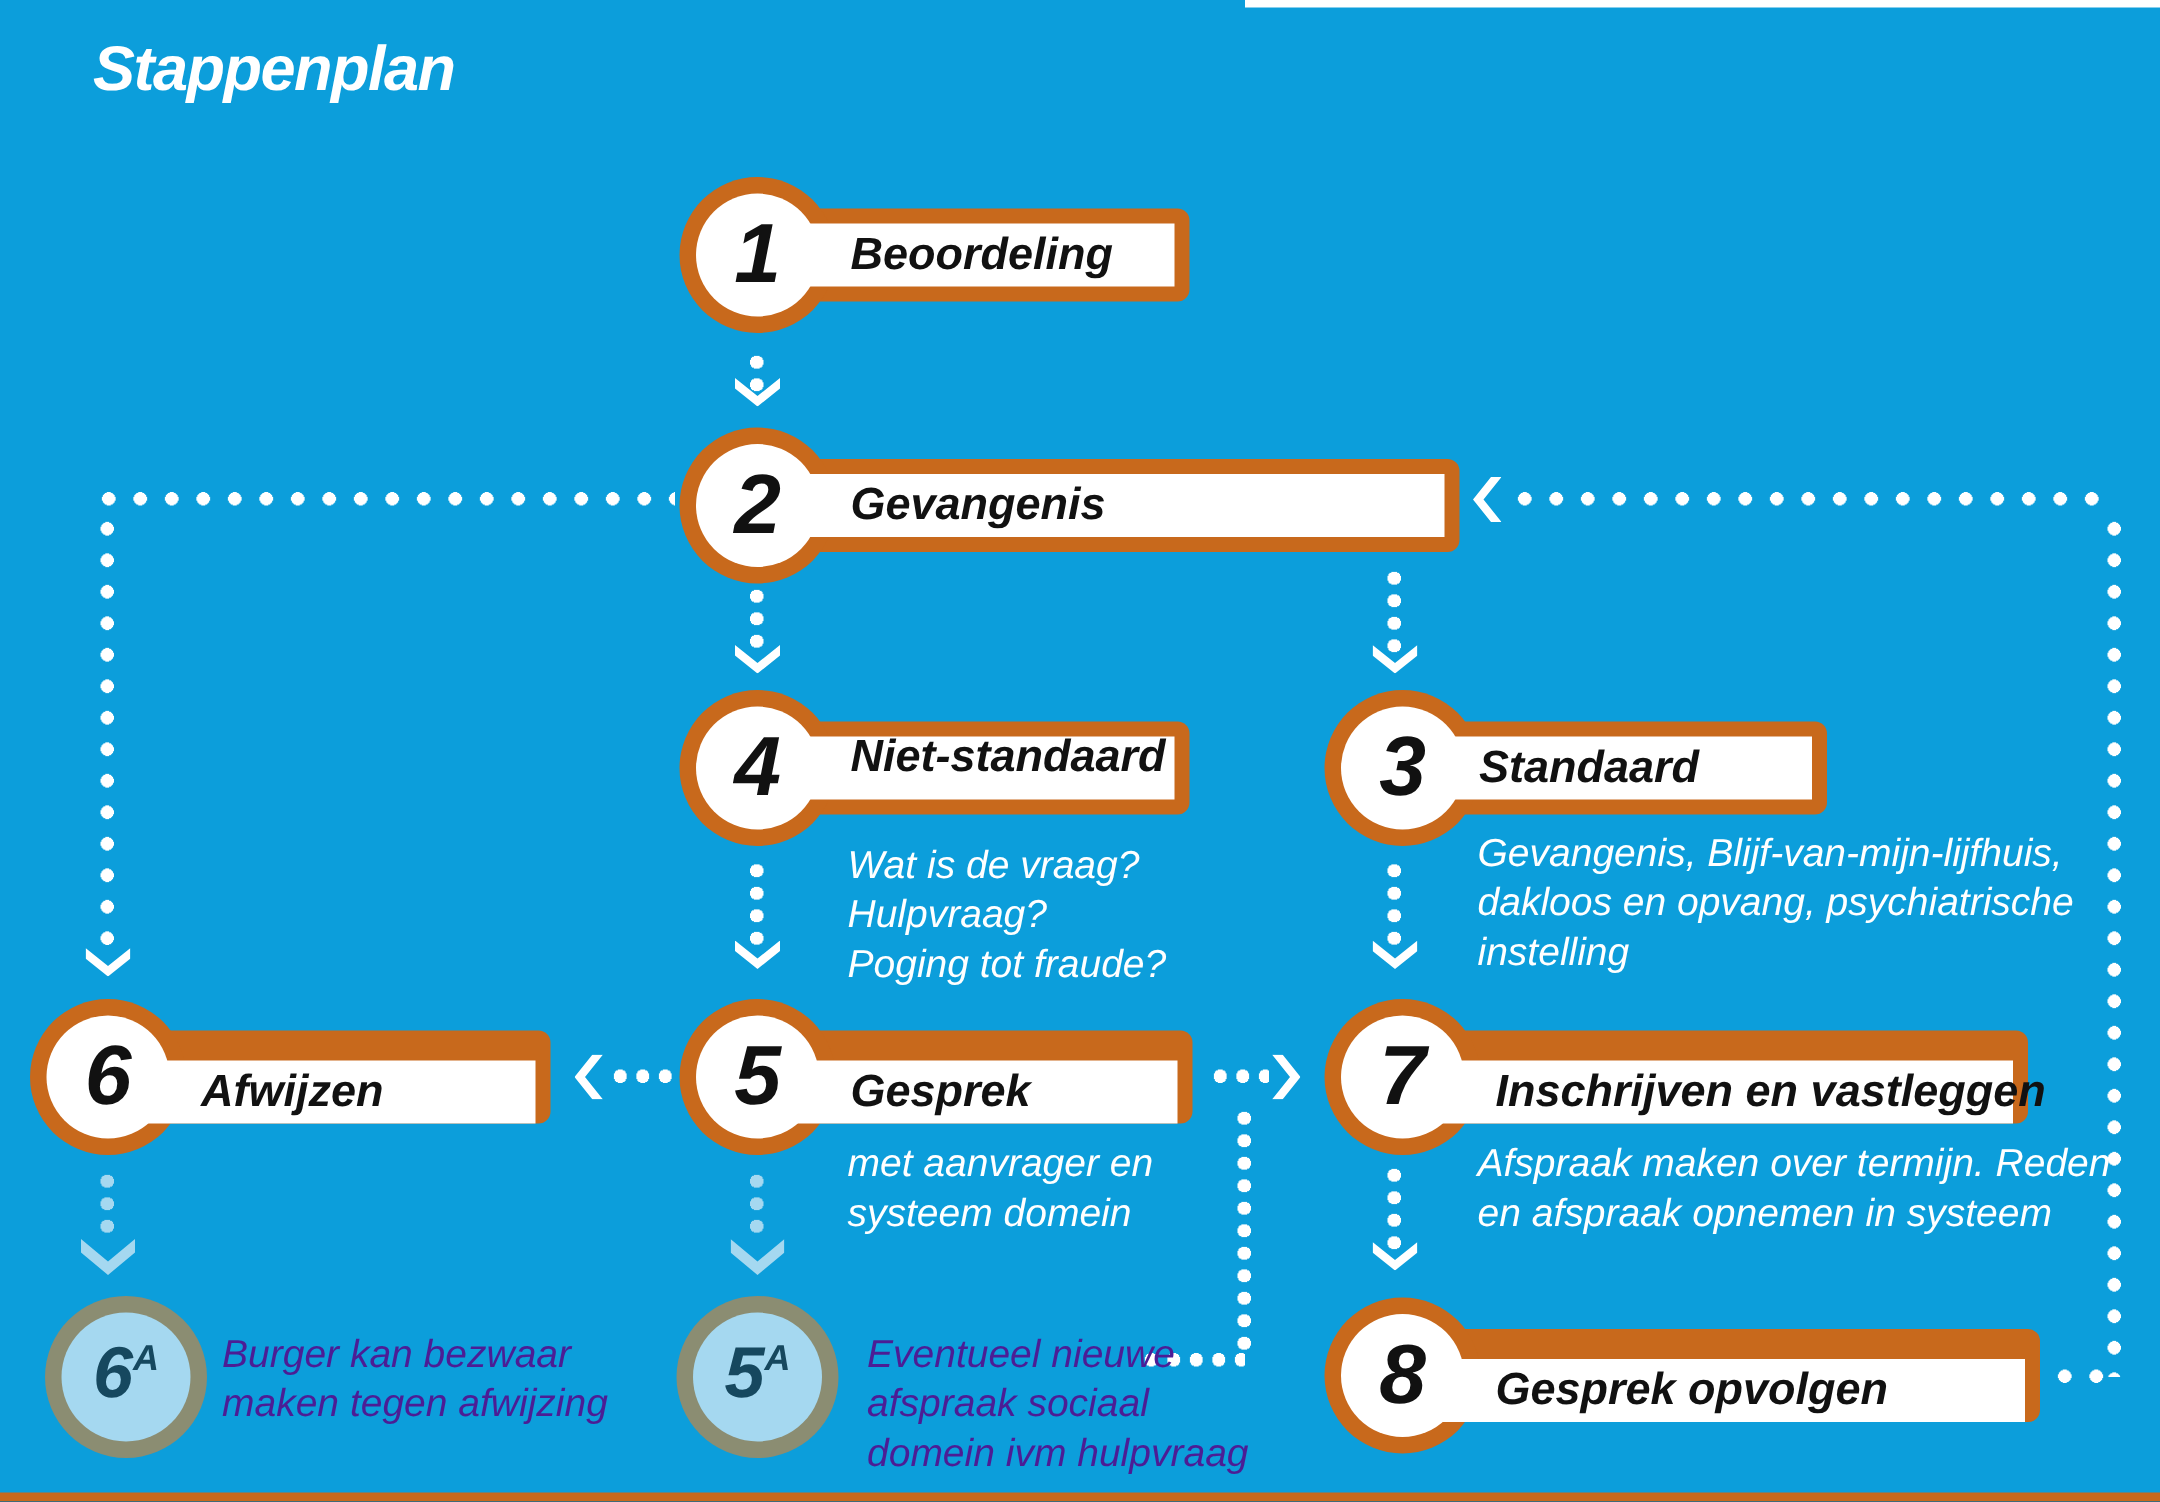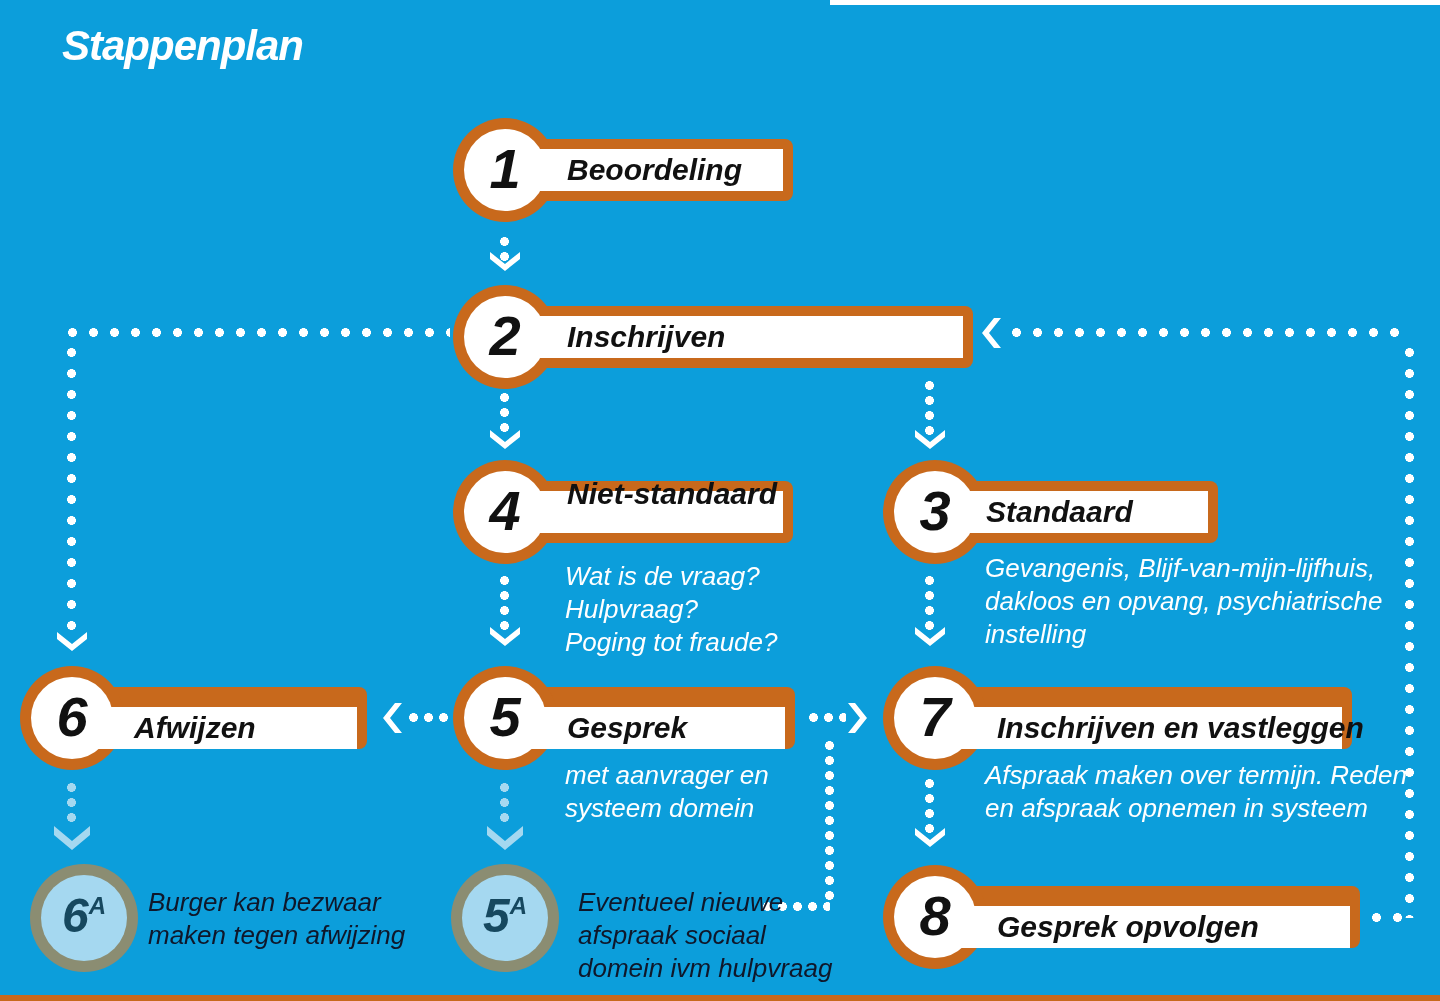--- a/index.html
+++ b/index.html
@@ -13,21 +13,21 @@
   
   .po{position:absolute;height:62px;background:#c8691c;border-radius:8px;}   
   .co{position:absolute;width:104px;height:104px;border-radius:50%;background:#c8691c;} 
   .ci{position:absolute;width:82px;height:82px;border-radius:50%;background:#fff;}      
   .pw{position:absolute;height:42px;background:#fff;}                                   
   .num{position:absolute;width:82px;height:82px;display:flex;align-items:center;justify-content:center;
        font-style:italic;font-weight:700;font-size:56px;color:#111;padding-bottom:4px;box-sizing:border-box;}
   .lbl{position:absolute;height:42px;display:flex;align-items:center;white-space:nowrap;
        font-style:italic;font-weight:700;font-size:30px;color:#111;}
   .sub{position:absolute;white-space:pre-line;font-style:italic;font-size:26px;line-height:33px;color:#fff;}
-  .cap{position:absolute;white-space:pre-line;font-style:italic;font-size:26px;line-height:33px;color:#0f172a;}
+  .cap{position:absolute;white-space:pre-line;font-style:italic;font-size:26px;line-height:33px;color:#4c1d95;}
 
   
   .ga{position:absolute;width:108px;height:108px;border-radius:50%;background:#8b8d72;}
   .ba{position:absolute;width:86px;height:86px;border-radius:50%;background:#a5d8f0;}
   .na{position:absolute;width:86px;height:86px;display:flex;align-items:center;justify-content:center;
       font-style:italic;font-weight:700;font-size:48px;color:#16485f;padding-bottom:6px;box-sizing:border-box;}
   .na sup{font-size:24px;line-height:1;margin-top:-18px;}
 
   
   .dv,.dh,.dv21,.dh21{position:absolute;}
@@ -121,30 +121,30 @@
     <div class="num" style="left:464px;top:129px">1</div>
     <div class="lbl" style="left:567px;top:149px">Beoordeling</div>
   </div>
 
   <div>
     <div class="po" style="left:505px;top:306px;width:468px"></div>
     <div class="co" style="left:453px;top:285px"></div>
     <div class="ci" style="left:464px;top:296px"></div>
     <div class="pw" style="left:523px;top:316px;width:440px"></div>
     <div class="num" style="left:464px;top:296px">2</div>
-    <div class="lbl" style="left:567px;top:316px">Inschrijven</div>
+    <div class="lbl" style="left:567px;top:316px">Gevangenis</div>
   </div>
 
   <div>
     <div class="po" style="left:505px;top:481px;width:288px"></div>
     <div class="co" style="left:453px;top:460px"></div>
     <div class="ci" style="left:464px;top:471px"></div>
     <div class="pw" style="left:523px;top:491px;width:260px"></div>
     <div class="num" style="left:464px;top:471px">4</div>
-    <div class="lbl" style="left:567px;top:473px">Niet-standaard</div>
+    <div class="lbl" style="left:567px;top:484px">Niet-standaard</div>
     <div class="sub" style="left:565px;top:560px">Wat is de vraag?
 Hulpvraag?
 Poging tot fraude?</div>
   </div>
 
   <div>
     <div class="po" style="left:935px;top:481px;width:283px"></div>
     <div class="co" style="left:883px;top:460px"></div>
     <div class="ci" style="left:894px;top:471px"></div>
     <div class="pw" style="left:953px;top:491px;width:255px"></div>

